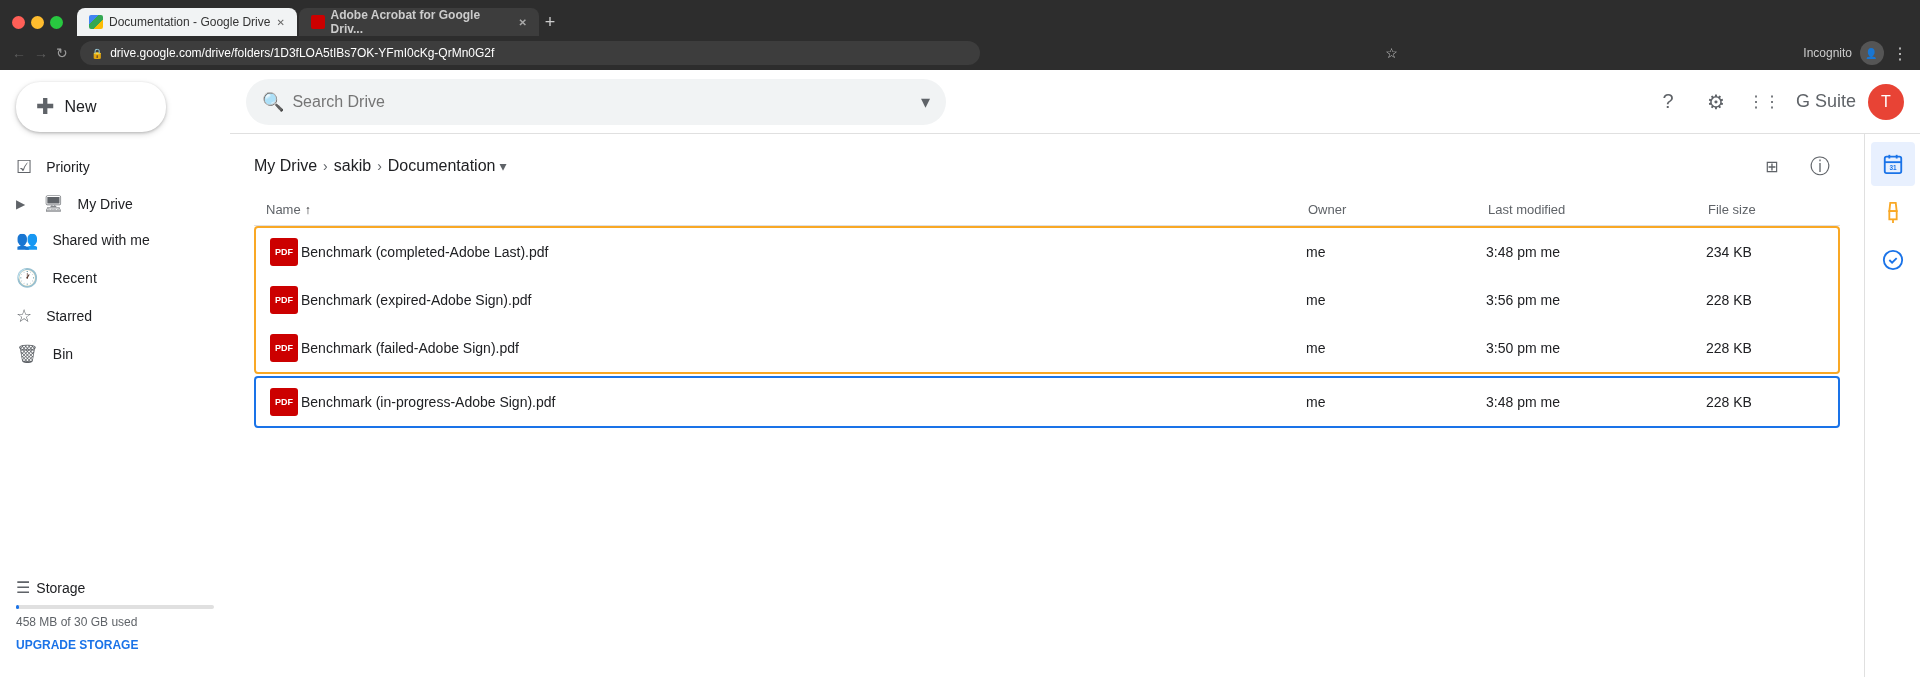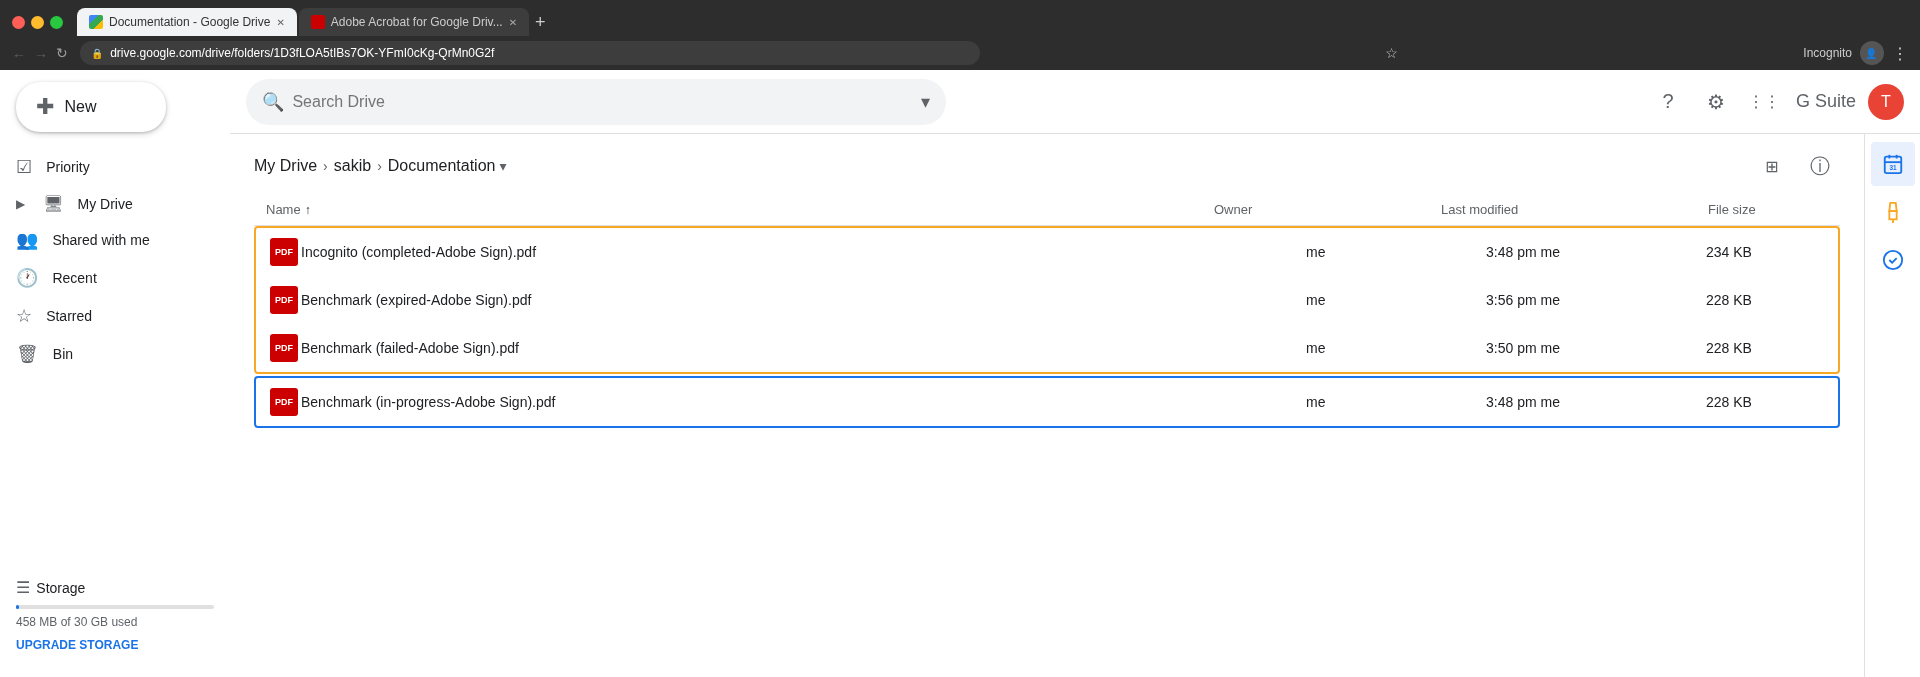--- a/index.html
+++ b/index.html
@@ -52,20 +52,21 @@
       align-items: center;
       background: #3d3d3d;
       border-radius: 8px 8px 0 0;
       padding: 0 12px;
       height: 28px;
       font-size: 12px;
       color: #ccc;
       gap: 6px;
       min-width: 200px;
       max-width: 240px;
+      font-weight: bold;
     }
     .tab-icon {
       width: 14px;
       height: 14px;
       border-radius: 2px;
     }
     .tab-icon-drive {
       background: linear-gradient(135deg, #4285f4 33%, #34a853 33% 66%, #fbbc05 66%);
     }
     .tab-icon-acrobat {
@@ -352,21 +353,20 @@
       padding: 0 24px;
     }
     .file-list-header {
       display: flex;
       align-items: center;
       padding: 8px 12px;
       border-bottom: 1px solid #e0e0e0;
       font-size: 13px;
       color: #5f6368;
       font-weight: 500;
-      gap: 47px;
     }
     .col-name { flex: 1; display: flex; align-items: center; gap: 4px; cursor: pointer; }
     .col-owner { width: 180px; text-align: left; }
     .col-modified { width: 220px; text-align: left; }
     .col-size { width: 120px; text-align: left; }
     .sort-arrow { font-size: 12px; color: #202124; }
 
     .file-row {
       display: flex;
       align-items: center;
@@ -579,21 +579,21 @@
             <div class="col-owner">Owner</div>
             <div class="col-modified">Last modified</div>
             <div class="col-size">File size</div>
           </div>
 
           <div class="selection-group-orange">
             <div class="file-row">
               <div class="file-icon">
                 <div class="pdf-icon">PDF</div>
               </div>
-              <span class="file-name">Incognito (completed-Adobe Sign).pdf</span>
+              <span class="file-name">Benchmark (completed-Adobe Last).pdf</span>
               <span class="file-owner">me</span>
               <span class="file-modified">3:48 pm me</span>
               <span class="file-size">234 KB</span>
             </div>
             <div class="file-row">
               <div class="file-icon">
                 <div class="pdf-icon">PDF</div>
               </div>
               <span class="file-name">Benchmark (expired-Adobe Sign).pdf</span>
               <span class="file-owner">me</span>

